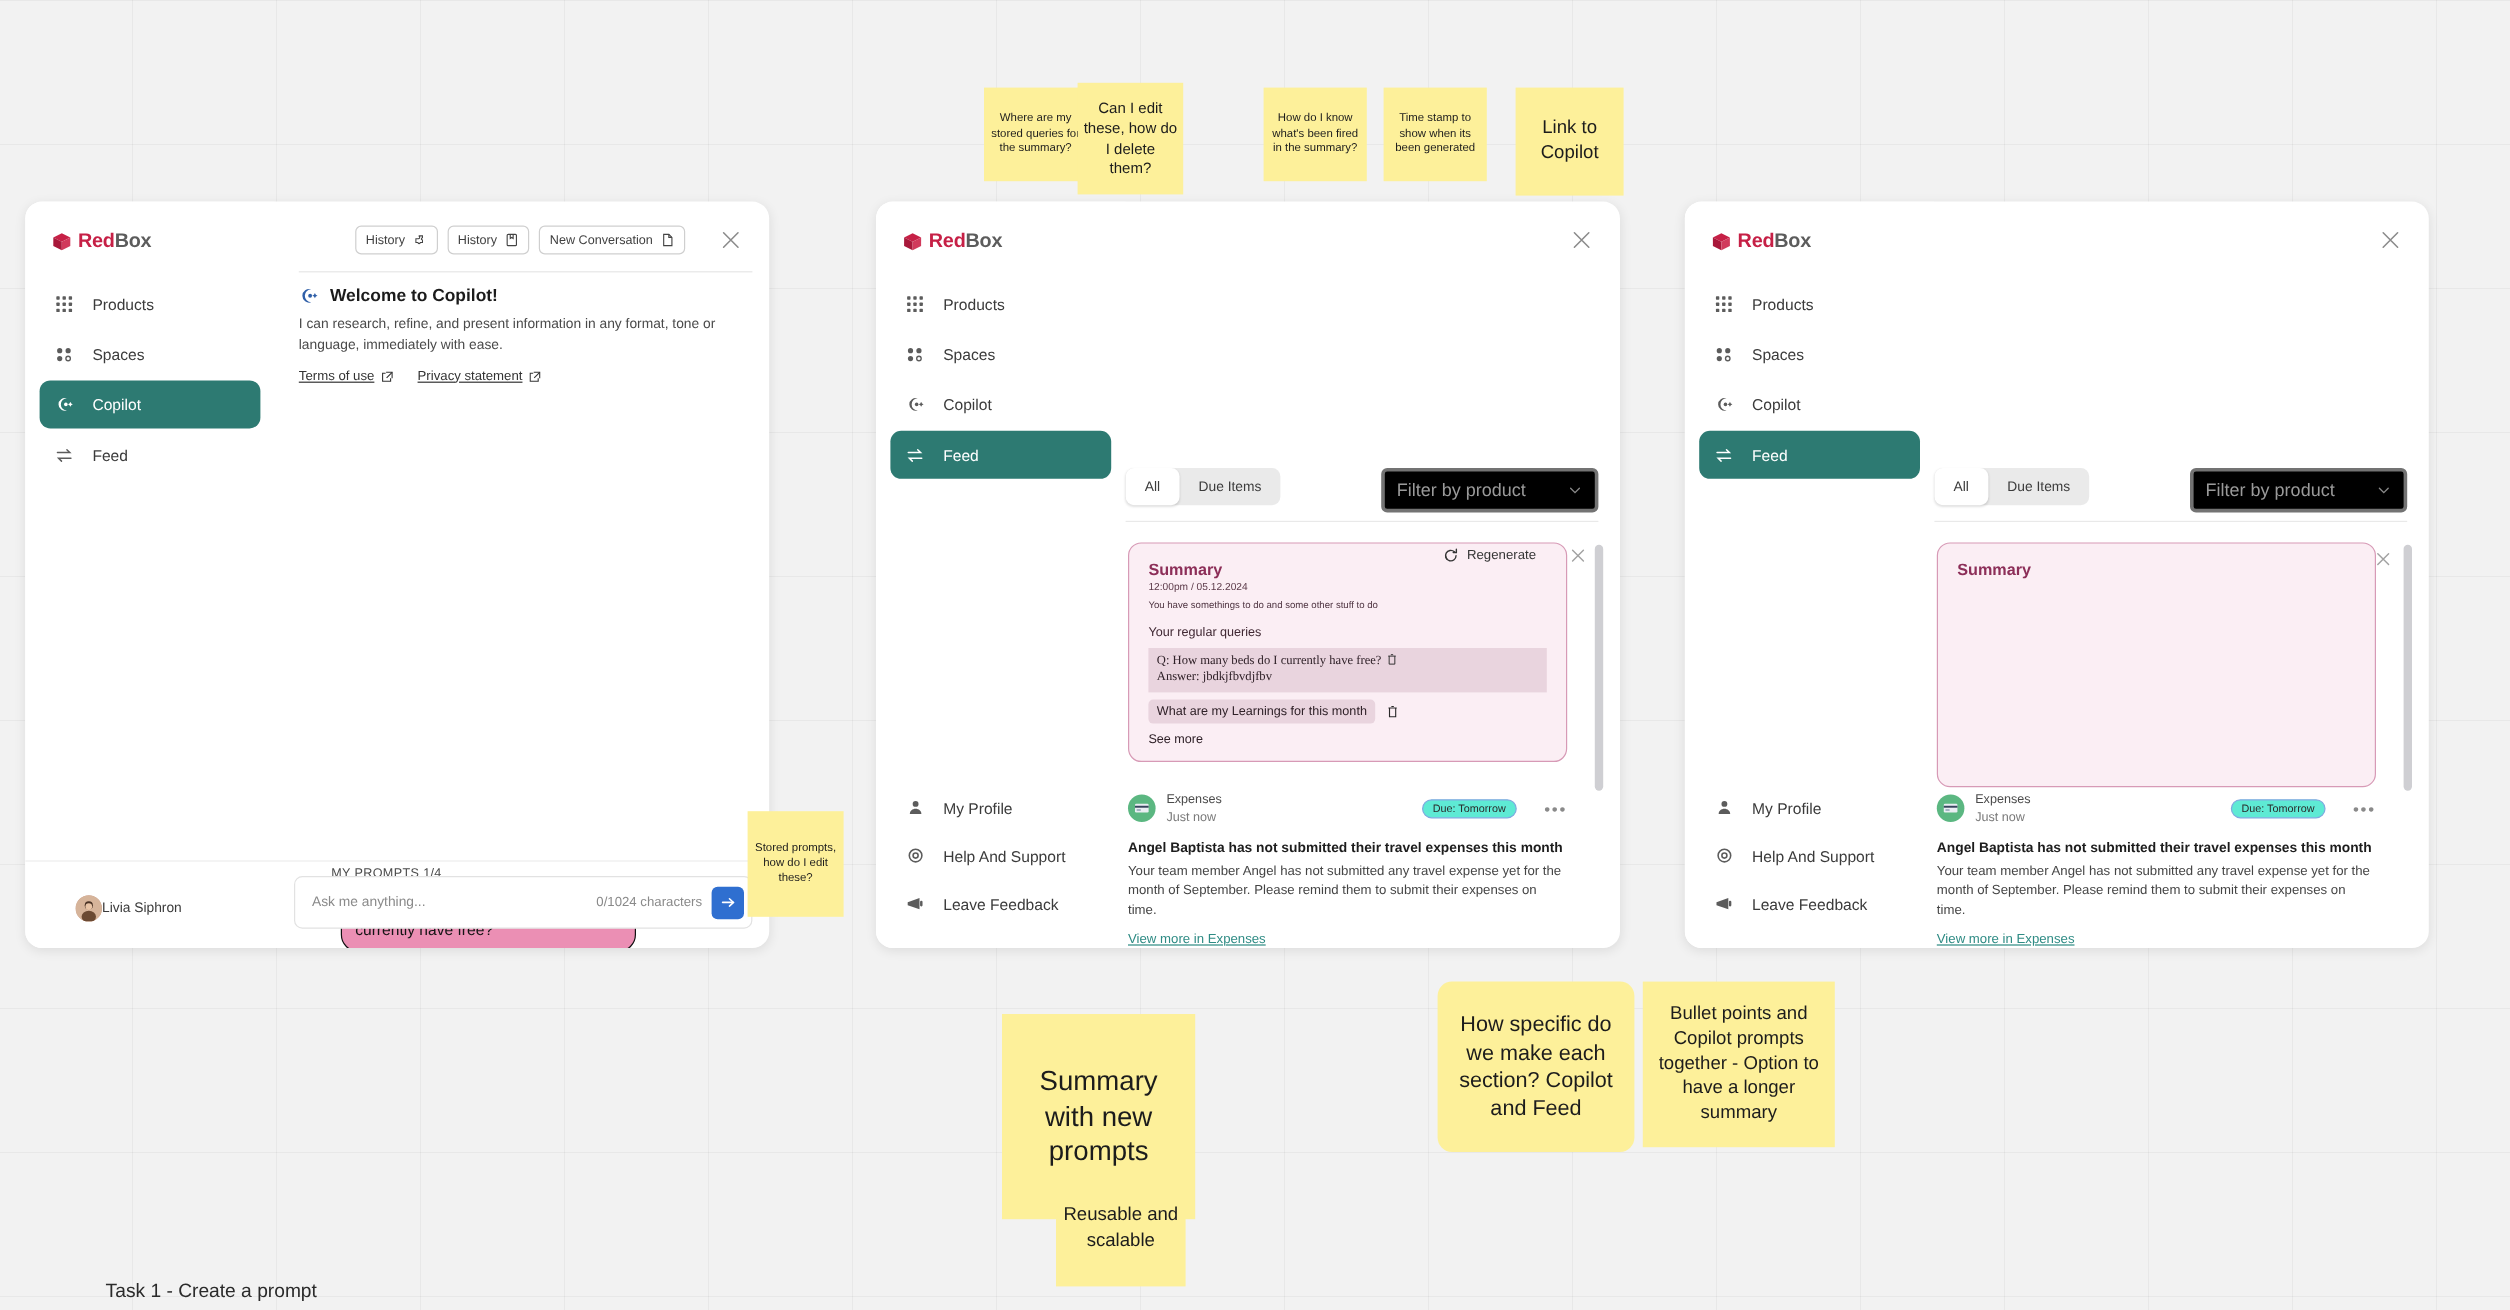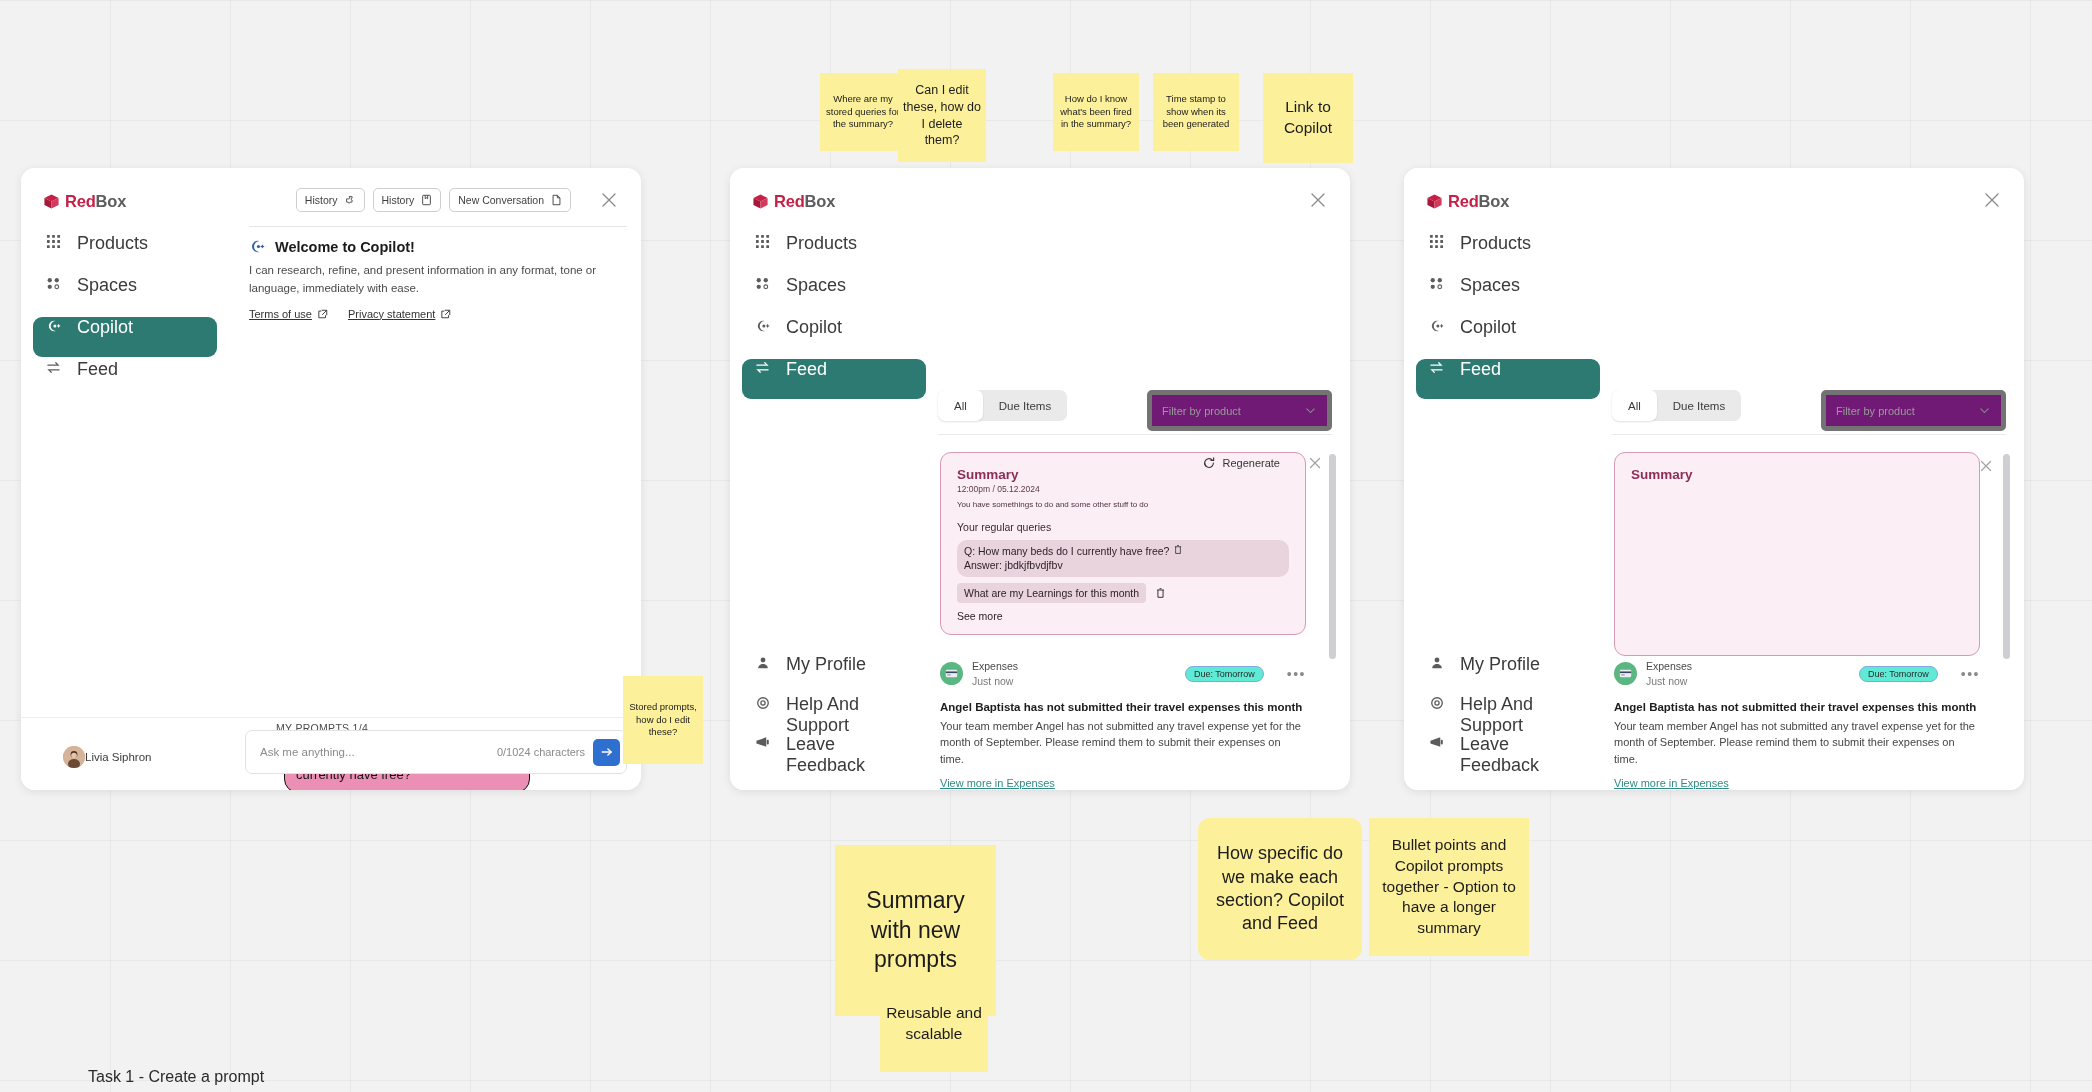--- a/index.html
+++ b/index.html
@@ -19,22 +19,22 @@
     box-shadow:0 2px 10px rgba(0,0,0,0.09);overflow:hidden;
   }
   
   .sb{position:absolute;left:0;top:0;bottom:0;width:208px;background:#fff;}
   .brand{display:flex;align-items:center;gap:5px;padding:24px 0 0 22px;}
   .brand .logo{width:17px;height:17px;flex:0 0 auto;}
   .brand .bt{font-size:16.5px;font-weight:bold;color:#c62046;letter-spacing:-.2px;}
   .brand .bt span{color:#5c5c5c;font-weight:bold;}
   .navlist{margin-top:22px;padding:0 12px;}
   .nav{
-    display:flex;gap:15px;height:40px;border-radius:9px;
-    padding:0 12px;margin-bottom:2px;color:#3b3b3b;font-size:18px;cursor:pointer;
+    display:flex;align-items:center;gap:15px;height:40px;border-radius:9px;
+    padding:0 12px;margin-bottom:2px;color:#3b3b3b;font-size:13px;cursor:pointer;
   }
   .nav.active{background:#2d7a72;color:#fff;}
   .nav .ico{width:17px;height:17px;display:flex;align-items:center;justify-content:center;flex:0 0 auto;}
   .sb-bottom{position:absolute;left:12px;right:12px;bottom:16px;}
   .sb-bottom .nav{height:38px;}
   
   .close{position:absolute;top:22px;right:22px;width:20px;height:20px;cursor:pointer;opacity:.62;}
   .cp-btns{position:absolute;right:70px;top:20px;display:flex;gap:8px;}
   .cpb{
     display:flex;align-items:center;gap:7px;border:1px solid #cfcfcf;border-radius:5px;
@@ -61,40 +61,40 @@
   .sendbtn{width:27px;height:27px;border-radius:5px;background:#2f6fd0;display:flex;align-items:center;justify-content:center;cursor:pointer;}
   .user{position:absolute;left:42px;bottom:22px;display:flex;align-items:center;}
   .ava{width:22px;height:22px;border-radius:50%;background:#cba08a;overflow:hidden;flex:0 0 auto;}
   .user .un{font-size:11.5px;color:#3b3b3b;}
   
   .fd-head{position:absolute;left:208px;top:222px;right:18px;height:34px;}
   .seg{position:absolute;left:0;top:0;display:flex;background:#eaeaea;border-radius:7px;height:31px;padding:0;}
   .seg div{display:flex;align-items:center;justify-content:center;font-size:11.5px;color:#3b3b3b;padding:0 16px;border-radius:7px;cursor:pointer;}
   .seg div.on{background:#fff;box-shadow:0 1px 2px rgba(0,0,0,.12);}
   .filter{
-    position:absolute;right:0;top:0;width:155px;height:31px;border:5px solid #737373;border-radius:5px;
-    display:flex;align-items:center;padding:0 10px;font-size:11px;color:#9a9a9a;background:#701a75;cursor:pointer;
+    position:absolute;right:0;top:0;width:155px;height:31px;border:3px solid #737373;border-radius:5px;
+    display:flex;align-items:center;padding:0 10px;font-size:15px;color:#9a9a9a;background:#000000;cursor:pointer;
   }
   .fd-div{position:absolute;left:208px;right:18px;top:266px;height:1px;background:#e9e9e9;}
   .feedwrap{position:absolute;left:202px;right:10px;top:274px;bottom:0;overflow:hidden;}
   .sbar{position:absolute;right:4px;top:12px;width:7px;height:205px;background:#cfcfd3;border-radius:4px;}
   
   .sumcard{
     position:absolute;left:8px;top:10px;right:34px;background:#fbeef4;border:1.2px solid #d79ab6;
     border-radius:11px;padding:14px 16px 12px 16px;
   }
   .sumcard.empty{height:176px;}
   .sum-title{font-size:13.5px;font-weight:bold;color:#8c2e58;}
   .sum-date{font-size:8.5px;color:#5c3a49;margin-top:2px;}
   .sum-intro{font-size:8px;color:#4e3340;margin-top:6px;}
   .sum-bul{font-size:8px;color:#4e3340;margin:2px 0 0 10px;line-height:1.6;}
   .sum-bul li{list-style:none;position:relative;}
   .sum-bul li:before{content:"·";position:absolute;left:-9px;}
   .sum-sub{font-size:10.5px;color:#3f2732;margin-top:12px;}
-  .qpill{background:#e9d4de;border-radius:10px;padding:4px 7px;margin-top:7px;display:flex;align-items:flex-start;gap:4px;}
+  .qpill{background:#e9d4de;border-radius:0;padding:4px 7px;margin-top:7px;display:flex;align-items:flex-start;gap:4px;font-family:Liberation Serif, serif;}
   .qpill .qtx{font-size:10.5px;color:#2f2128;line-height:1.36;}
   .qrow2{display:flex;align-items:center;gap:9px;margin-top:6px;}
   .qrow2 .qp{background:#e9d4de;border-radius:4px;padding:4px 7px;font-size:10.5px;color:#2f2128;}
   .seemore{font-size:10.5px;color:#2f2128;margin-top:7px;}
   .regen{position:absolute;right:60px;top:14px;display:flex;align-items:center;gap:7px;font-size:11px;color:#353535;cursor:pointer;}
   .sum-x{position:absolute;right:17px;top:13px;width:16px;height:16px;opacity:.55;cursor:pointer;}
   .sum-x2{position:absolute;right:20px;top:16px;width:16px;height:16px;opacity:.55;cursor:pointer;}
   
   .fitem{position:absolute;left:8px;right:34px;}
   .fhd{display:flex;align-items:center;gap:9px;}

